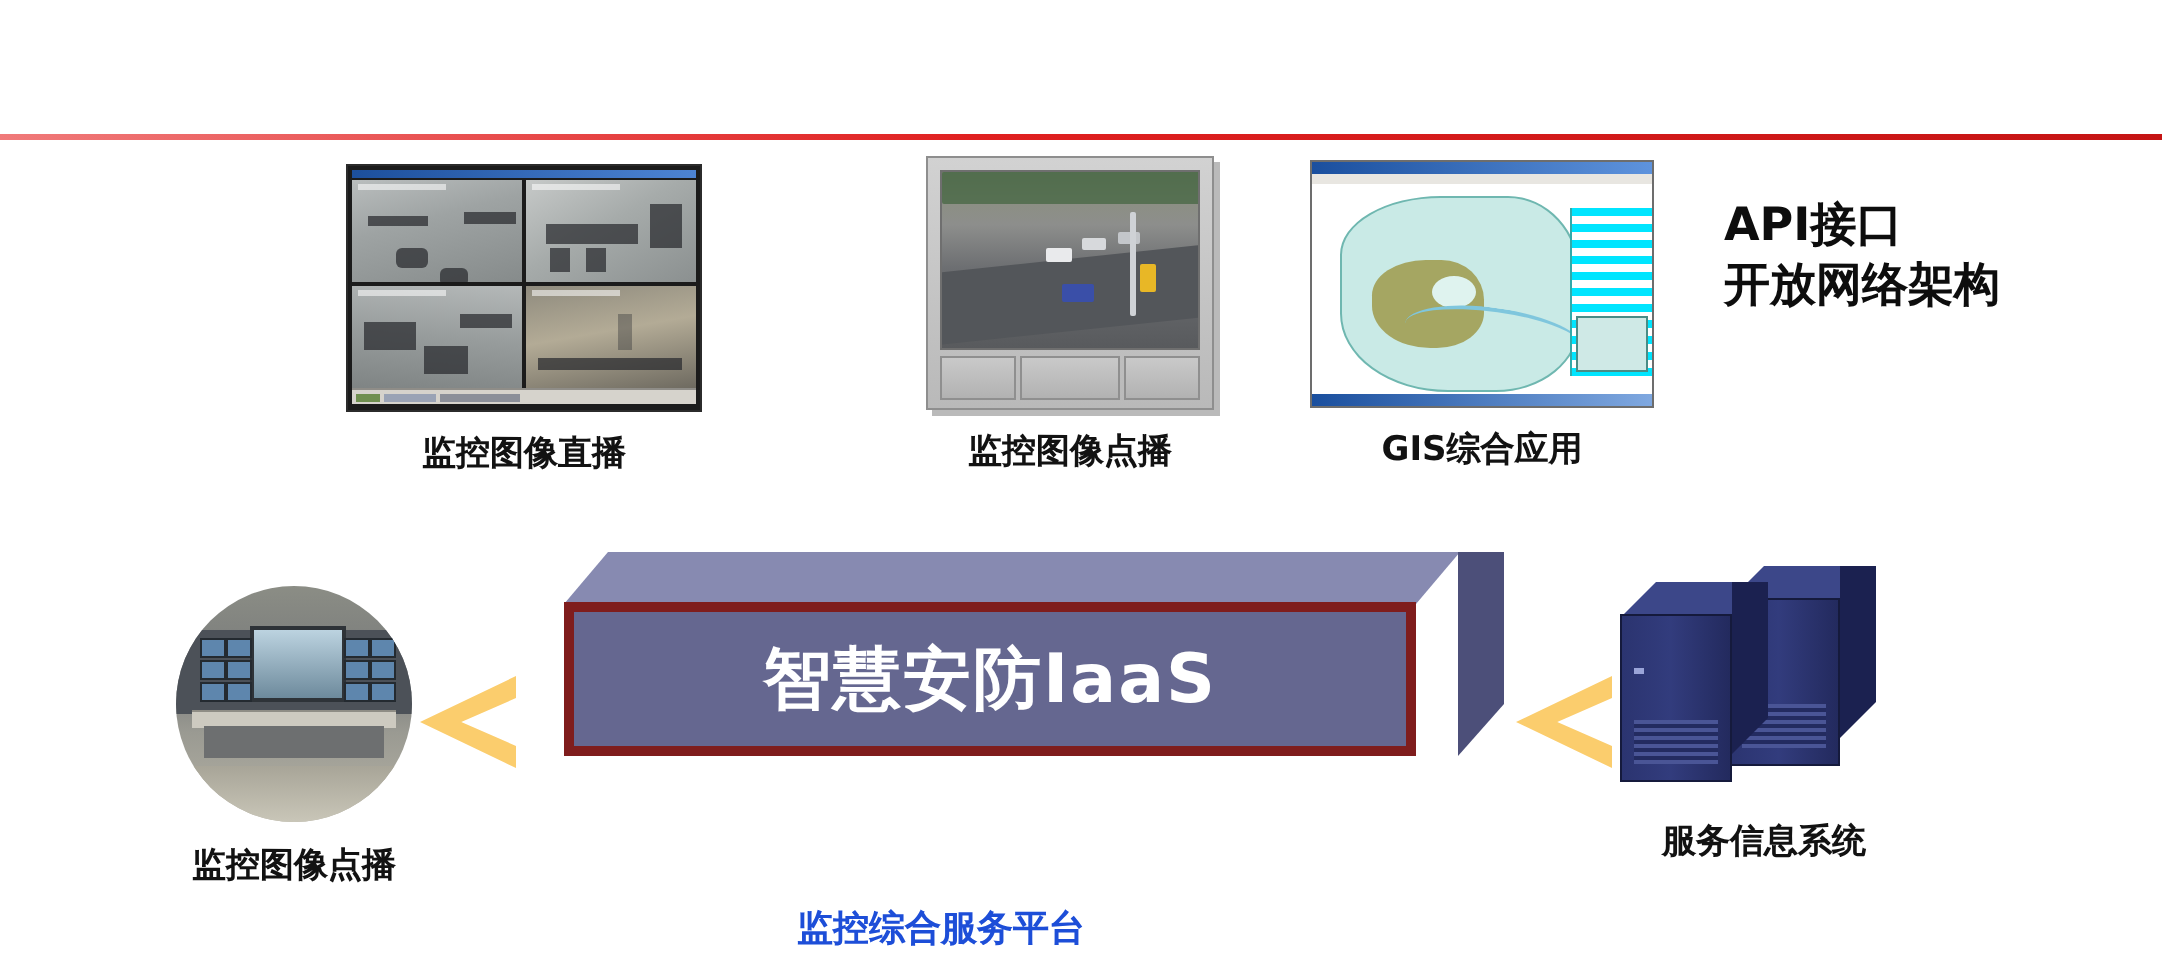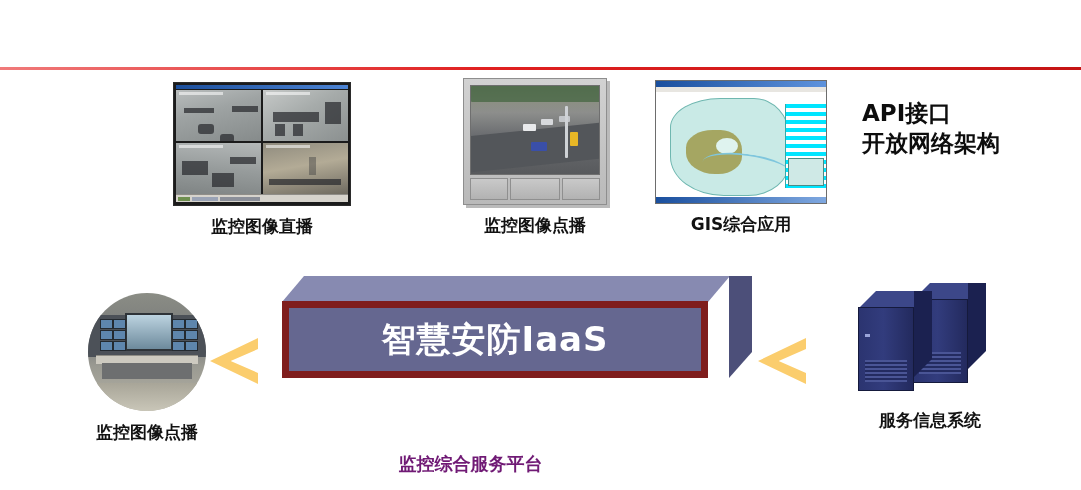--- a/index.html
+++ b/index.html
@@ -223,21 +223,21 @@
     right: 0; top: 0;
     width: 23px; height: 102px;
     background: #4c4f79;
     clip-path: polygon(0 0, 23px 0, 23px 76px, 0 102px);
   }
   #slab-front {
     position: absolute;
     left: 0; top: 25px;
     width: 426px; height: 77px;
     background: #656790;
-    border: 7px solid #7f1d1d;
+    border: 5px solid #7f1d1d;
     box-sizing: border-box;
     display: flex;
     align-items: center;
     justify-content: center;
   }
   #slab-label {
     font-size: 34px;
     font-weight: bold;
     color: #ffffff;
     letter-spacing: 1px;
@@ -270,21 +270,21 @@
     position:absolute; left:37px; top:20px; width:44px; height:34px;
     background: linear-gradient(to bottom,#bcd3e0,#6d8a9c);
     border:2px solid #2e3338;
   }
   .cr-tile { position:absolute; width:11px; height:8px; background:#5e86ad; border:1px solid #242a30; }
   .cr-desk { position:absolute; left:8px; top:62px; right:8px; height:8px; background:#cdcac0; border-top:1px solid #8f8d85;}
   .cr-desk2 { position:absolute; left:14px; top:70px; right:14px; height:16px; background:#6d6f70;}
   .cr-floor { position:absolute; left:0; right:0; bottom:0; height:28px; background: linear-gradient(to bottom,#a8a598,#c9c6b8);}
 
   
-  #servers-block { position: absolute; left: 840px; top: 283px; width: 180px; }
+  #servers-block { position: absolute; left: 792px; top: 283px; width: 180px; }
   .servers { position: relative; width: 160px; height: 118px; margin: 0 auto; }
   .server {
     position: absolute;
     width: 56px;
     height: 84px;
   }
   .srv-front {
     position: absolute; left: 0; top: 16px;
     width: 56px; height: 84px;
     background: linear-gradient(to right,#2b3470 0%, #323c7d 45%, #232a5e 100%);
@@ -323,21 +323,21 @@
 
   
   #platform-caption {
     position: absolute;
     left: 0;
     top: 452px;
     width: 1081px;
     text-align: center;
     font-size: 18px;
     font-weight: bold;
-    color: #701a75;
+    color: #1d4ed8;
   }
   #platform-caption span { position: relative; left: -70px; }
 </style>
 </head>
 <body>
 
 <div id="slide">
 
   <div id="title-rule"></div>
 

